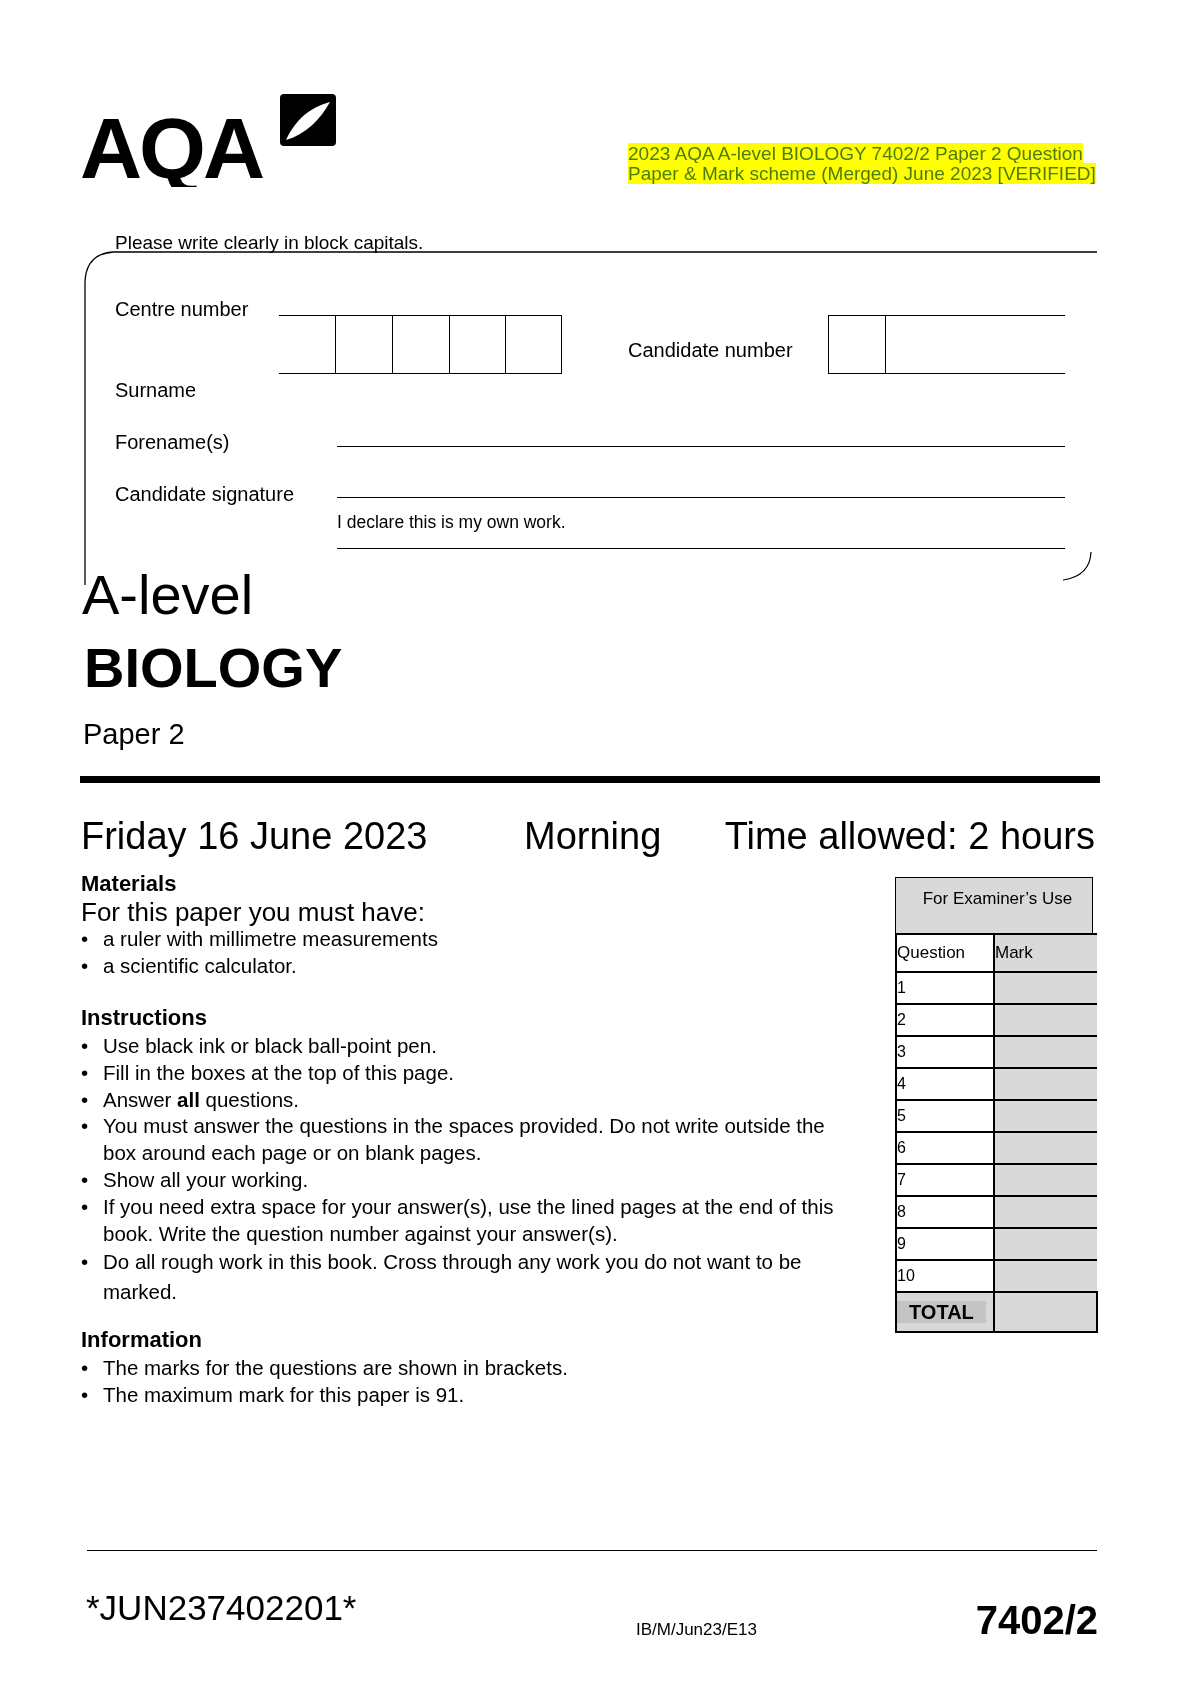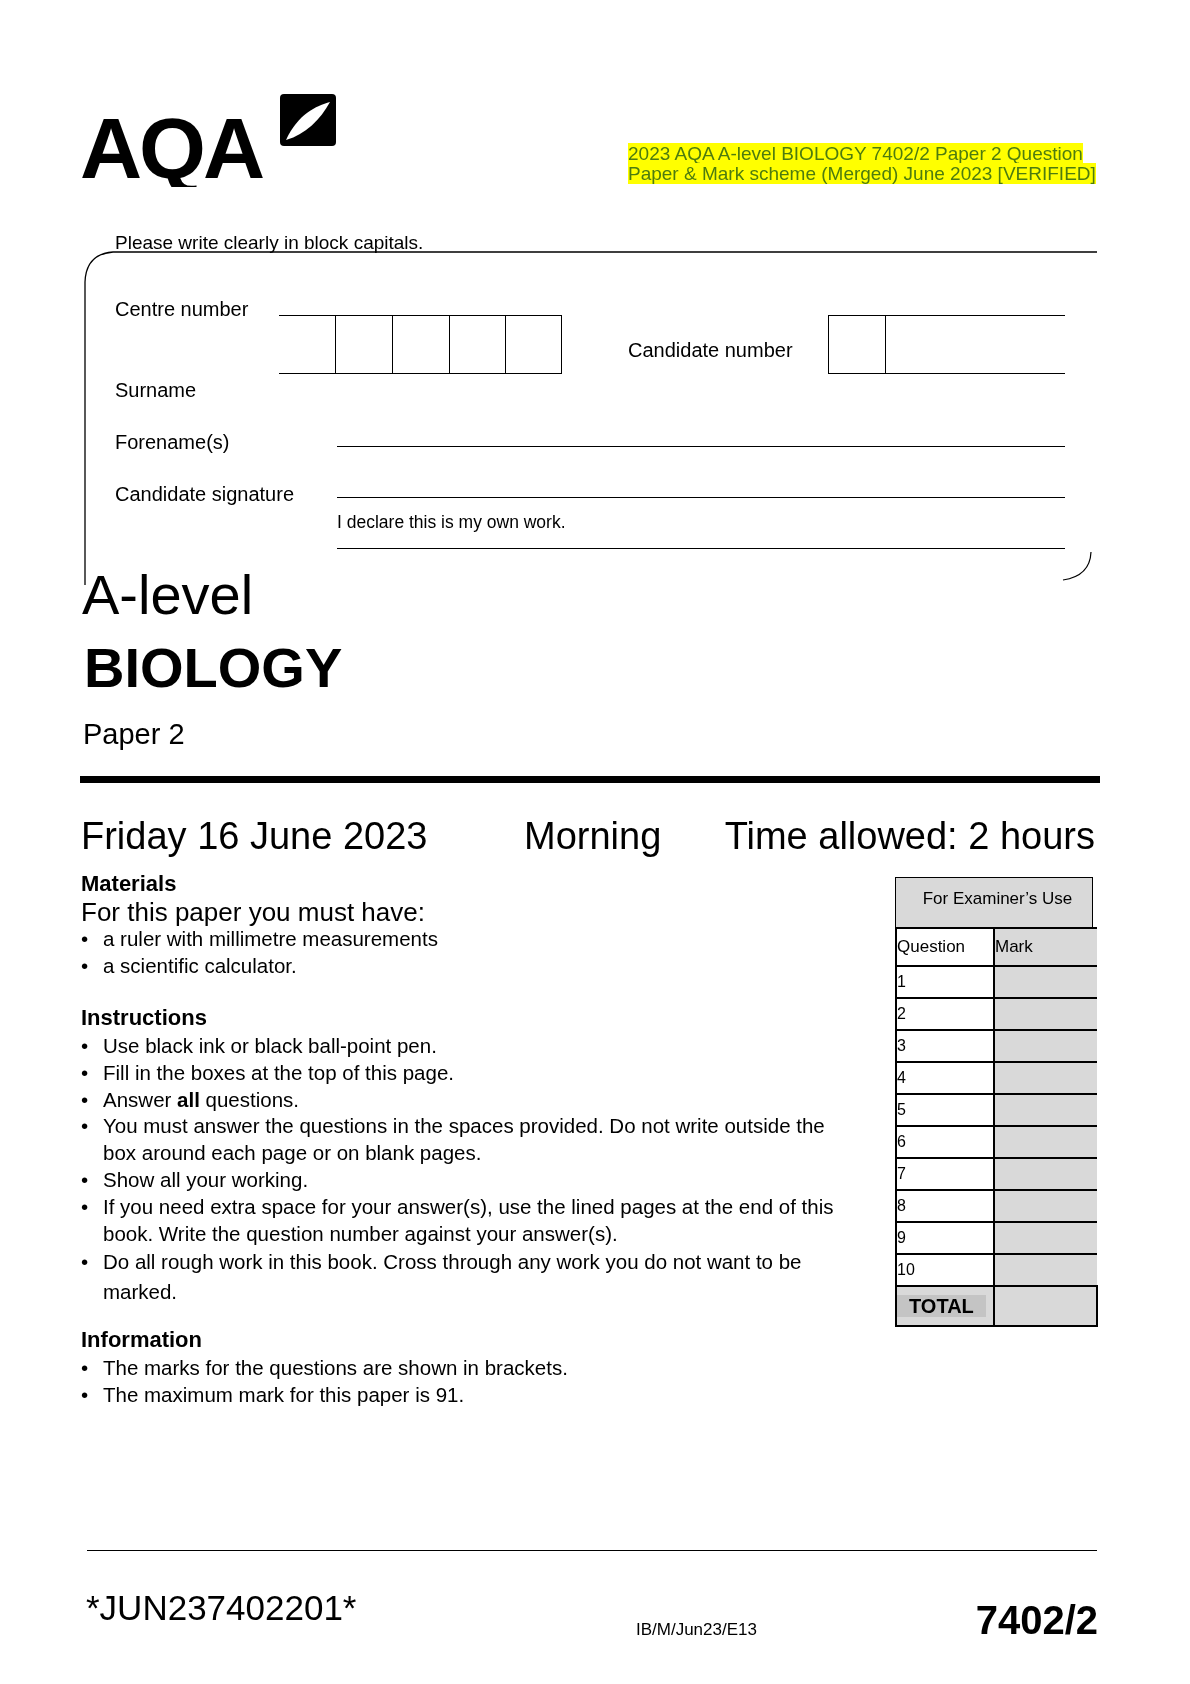--- a/index.html
+++ b/index.html
@@ -17,21 +17,21 @@
   .title-bio { left:84px; top:638px; font-size:56px; font-weight:bold; line-height:60px; }
   .title-paper { left:83px; top:718px; font-size:29px; }
   .rule { left:80px; top:776px; width:1020px; height:7px; background:#000; }
   .meta { top:808px; font-size:38px;margin-top:7px; }
   .sec-h { position:absolute; left:81px; font-size:22px; font-weight:bold; }
   .para { position:absolute; left:81px; font-size:26px; line-height:27px; }
   ul.bl { list-style:none; margin:0; padding:0; position:absolute; left:81px; font-size:20.5px; line-height:26.8px; width:780px; }
   ul.bl li { position:relative; padding-left:22px; }
   ul.bl li::before { content:"•"; position:absolute; left:0; }
   .exam { left:895px; top:877px; width:203px; }
-  .exam-head { width:198px; height:50px; background:#d9d9d9; border-left:1.5px solid #000; border-right:1.5px solid #000; border-top:1.5px solid #000; font-size:17px; text-align:center; line-height:42px; box-sizing:border-box;padding-left:7px; }
+  .exam-head { width:198px; height:56px; background:#d9d9d9; border-left:1.5px solid #000; border-right:1.5px solid #000; border-top:1.5px solid #000; font-size:17px; text-align:center; line-height:42px; box-sizing:border-box;padding-left:7px; }
   table.et { border-collapse:collapse; width:203px; }
   table.et td { border:2px solid #000; border-left:2px solid #000; height:30px; font-size:16px; padding:0; }
   table.et td.q { width:96px; background:#fff; }
   table.et td.m { background:#d9d9d9; border-right:none; }
   table.et tr.hdr td { height:36px; font-size:17px; }
   table.et tr.tot td { height:38px; background:#d9d9d9; border:2.5px solid #000; font-weight:bold; font-size:20px; }
   table.et tr.tot td.m { border-right:2.5px solid #000; }
   .tot-lbl { background:#c4c4c4; padding:0 12px; }
   .foot-rule { left:87px; top:1550px; width:1010px; border-top:1.4px solid #000; }
   .code { left:86px; top:1588px; font-size:35px; }

